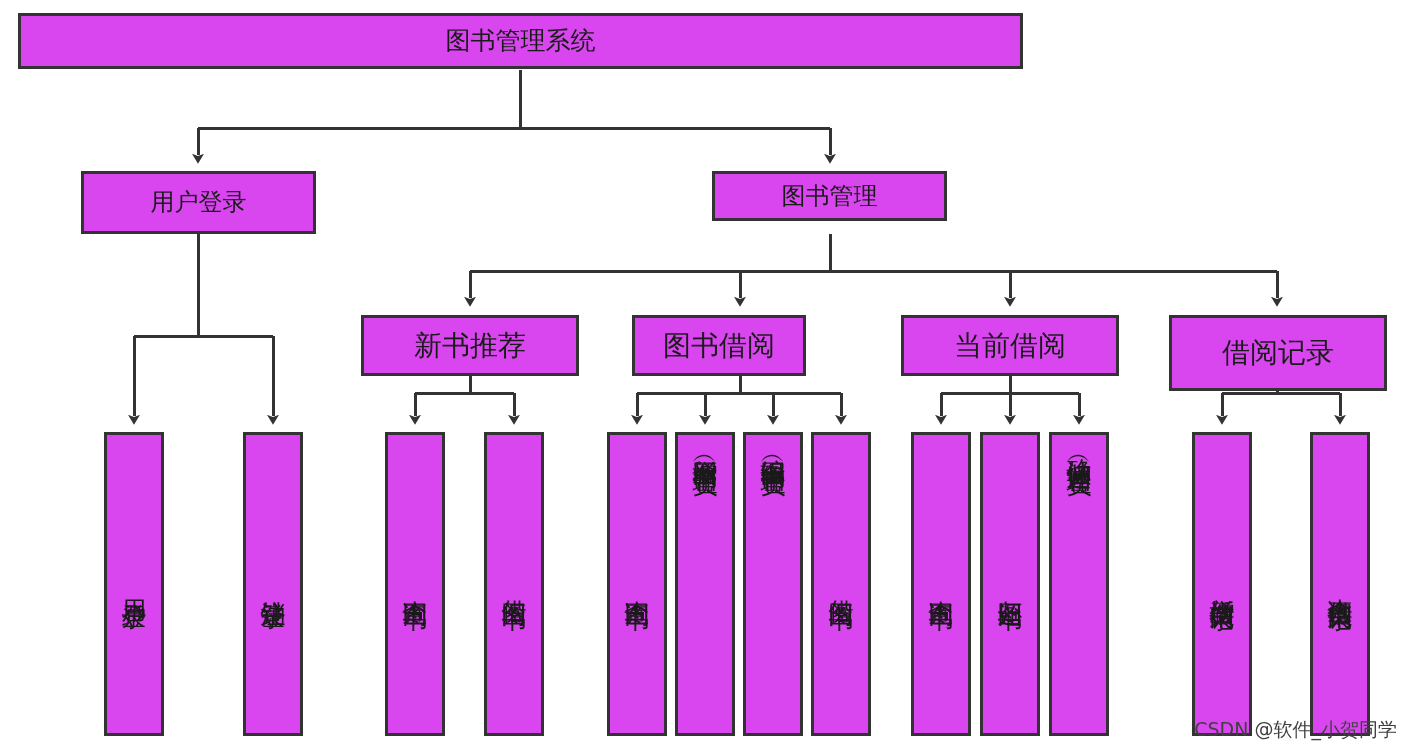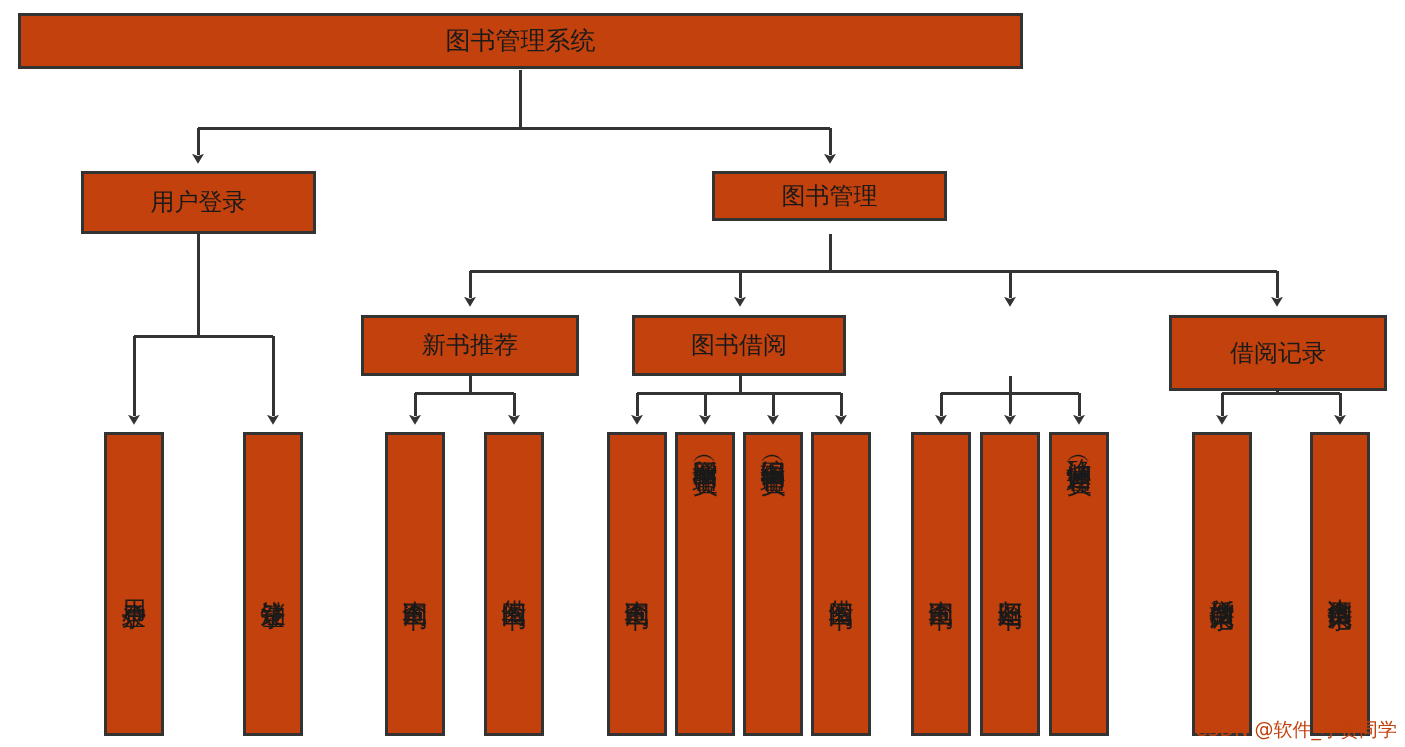--- a/index.html
+++ b/index.html
@@ -23,42 +23,42 @@
     left: 0;
     top: 0;
     width: 1405px;
     height: 747px;
     display: block;
   }
   
   .node {
     position: absolute;
     box-sizing: border-box;
-    background: #c2410c;
+    background: #d946ef;
     border: 2px solid #333333;
     display: flex;
     align-items: center;
     justify-content: center;
     z-index: 2;
   }
   .node-label {
     color: #1a1a1a;
     text-align: center;
     line-height: 1.18;
     white-space: nowrap;
   }
   
   .node.level-root { border-width: 3px; }
   .node.level-root .node-label { font-size: 25px; }
   
   .node.level-2 { border-width: 3px; }
   .node.level-2 .node-label { font-size: 24px; }
   
   .node.level-3 { border-width: 3px; }
-  .node.level-3 .node-label { font-size: 24px; }
+  .node.level-3 .node-label { font-size: 28px; }
   
   .node.leaf {
     border-width: 3px;
     align-items: flex-start;
     justify-content: center;
     padding-top: 4px;
   }
   .node.leaf .node-label {
     writing-mode: vertical-rl;
     text-orientation: upright;
@@ -71,21 +71,21 @@
   .node.leaf.leaf-center {
     align-items: center;
     padding-top: 0;
   }
   
   #watermark {
     position: absolute;
     right: 8px;
     bottom: 4px;
     font-size: 19px;
-    color: #c2410c;
+    color: #404040;
     z-index: 5;
     white-space: nowrap;
     pointer-events: none;
   }
 </style>
 </head>
 <body>
 
 <div id="diagram-root">
 
@@ -149,24 +149,27 @@
   </div>
 
   <div class="node level-2" style="left:712px; top:171px; width:235px; height:50px;">
     <span class="node-label">图书管理</span>
   </div>
 
   <div class="node level-3" style="left:361px; top:315px; width:218px; height:61px;">
     <span class="node-label">新书推荐</span>
   </div>
 
-  <div class="node level-3" style="left:632px; top:315px; width:214px; height:61px;">
+  <div class="node level-3" style="left:632px; top:315px; width:174px; height:61px;">
     <span class="node-label">图书借阅</span>
   </div>
 
+  <div class="node level-3" style="left:901px; top:315px; width:218px; height:61px;">
+    <span class="node-label">当前借阅</span>
+  </div>
 
   <div class="node level-3" style="left:1169px; top:315px; width:218px; height:76px;">
     <span class="node-label">借阅记录</span>
   </div>
 
   <div class="node leaf leaf-center" style="left:104px; top:432px; width:60px; height:304px;">
     <span class="node-label">用户登录</span>
   </div>
 
   <div class="node leaf leaf-center" style="left:243px; top:432px; width:60px; height:304px;">

